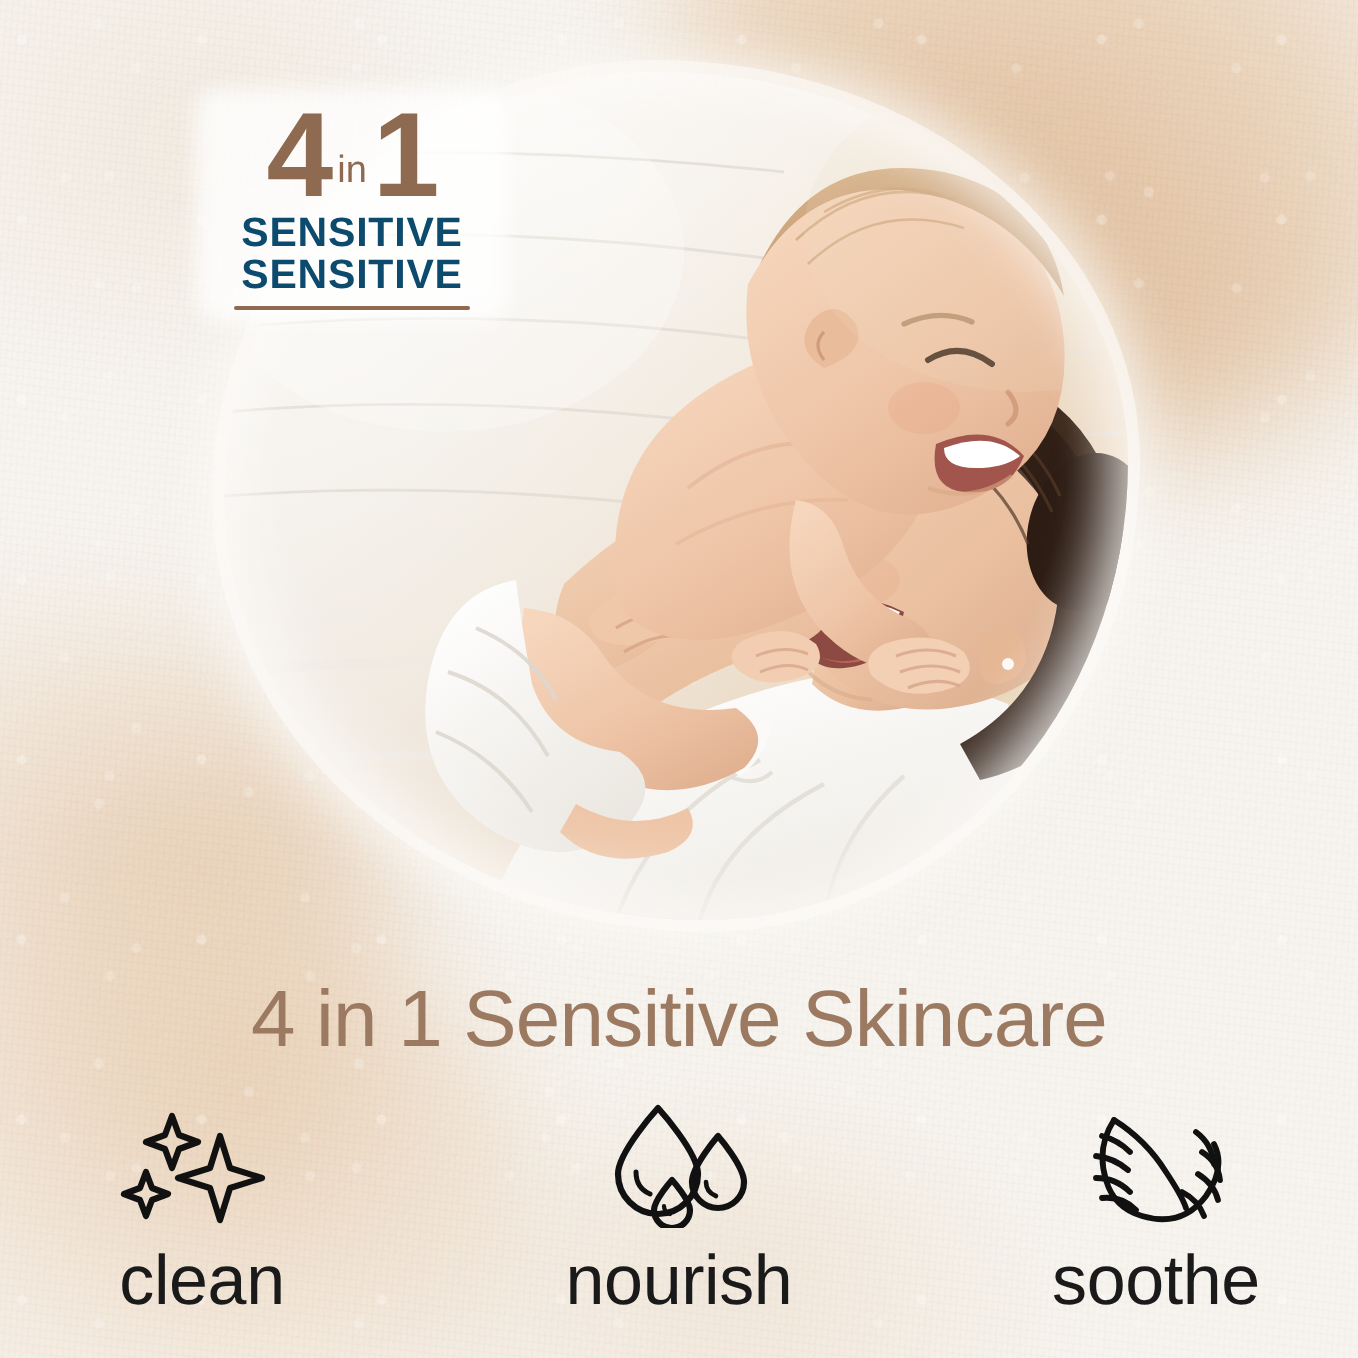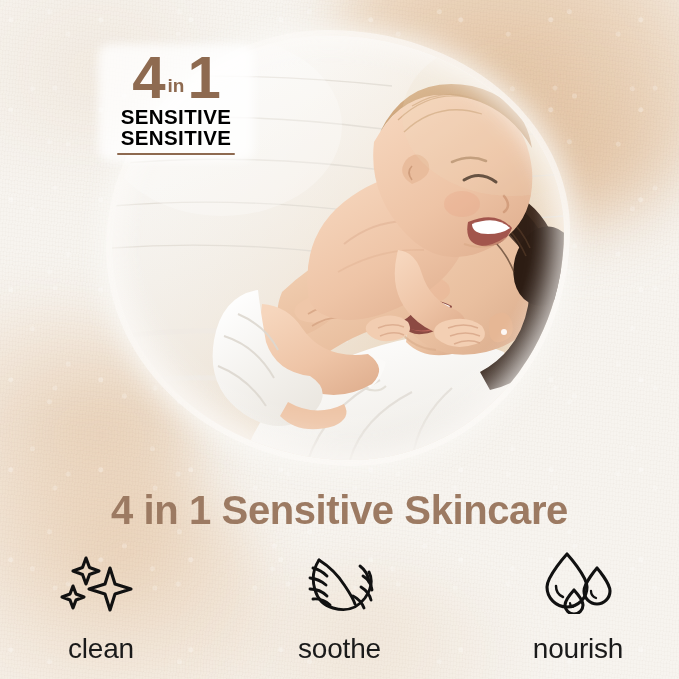--- a/index.html
+++ b/index.html
@@ -129,52 +129,52 @@
     line-height:1;
     color:#8e6a50;
   }
   .badge-4 {
     font-size:60px;
     font-weight:bold;
     letter-spacing:-1px;
   }
   .badge-in {
     font-size:19px;
-    font-weight:bold;
+    font-weight:normal;
     align-self:center;
     padding-top:14px;
   }
   .badge-1 {
     font-size:60px;
     font-weight:bold;
     letter-spacing:-1px;
   }
   .badge-sub {
     margin-top:-2px;
-    color:#000000;
+    color:#0c4a6e;
     font-size:20.5px;
     font-weight:bold;
     letter-spacing:.4px;
     line-height:1.04;
   }
   .badge-rule {
     margin:4px auto 0;
     width:118px; height:2.4px;
     background:#8e6a50;
     border-radius:2px;
   }
 
   
   .headline {
     position:absolute;
     left:0; right:0;
     top:488px;
     text-align:center;
     font-size:40px;
-    font-weight:bold;
+    font-weight:normal;
     letter-spacing:-.4px;
     color:#9c7a62;
     z-index:5;
   }
 
   
   .features {
     position:absolute;
     left:26px; right:26px;
     top:552px;
@@ -190,22 +190,22 @@
     align-items:center;
   }
   .feature-icon {
     height:62px;
     display:flex;
     align-items:flex-end;
     justify-content:center;
   }
   .feature-icon svg { display:block; }
   .feature-label {
-    margin-top:21px;
-    font-size:28px;
+    margin-top:9px;
+    font-size:35px;
     color:#1a1a1a;
     letter-spacing:-.2px;
     line-height:1;
   }
 </style>
 </head>
 <body>
 
 <div id="ad">
 
@@ -428,47 +428,47 @@
       <div class="feature-icon">
         <svg width="86" height="60" viewBox="0 0 86 60" fill="none" stroke="#111" stroke-width="3.1" stroke-linejoin="round" aria-hidden="true">
           <path d="M52 14 L57 30 L73 35 L57 40 L52 56 L47 40 L31 35 L47 30 Z"></path>
           <path d="M28 4 L31.5 13.5 L41 17 L31.5 20.5 L28 30 L24.5 20.5 L15 17 L24.5 13.5 Z"></path>
           <path d="M15 32 L18 40 L26 43 L18 46 L15 54 L12 46 L4 43 L12 40 Z"></path>
         </svg>
       </div>
       <div class="feature-label">clean</div>
     </div>
 
+
+    <div class="feature">
+      <div class="feature-icon">
+        <svg width="82" height="62" viewBox="0 0 82 62" fill="none" stroke="#111" stroke-width="3.1" stroke-linejoin="round" aria-hidden="true">
+          <path d="M30 2 C30 2 10 24 10 35 a20 20 0 0 0 40 0 C50 24 30 2 30 2 Z"></path>
+          <path d="M60 16 C60 16 47 31 47 39 a13 13 0 0 0 26 0 C73 31 60 16 60 16 Z"></path>
+          <path d="M37 38 C37 38 28 48 28 53 a9 9 0 0 0 18 0 C46 48 37 38 37 38 Z"></path>
+          <path d="M19 34 q0 8 7 11" stroke-width="2.5" stroke-linecap="round"></path>
+          <path d="M54 39 q0 5 5 7" stroke-width="2.3" stroke-linecap="round"></path>
+          <path d="M33 51 q0 3 3 4" stroke-width="2.1" stroke-linecap="round"></path>
+        </svg>
+      </div>
+      <div class="feature-label">nourish</div>
+    </div>
 
     <div class="feature">
       <div class="feature-icon">
         <svg width="86" height="60" viewBox="0 0 86 60" fill="none" stroke="#111" stroke-width="2.9" stroke-linecap="round" stroke-linejoin="round" aria-hidden="true">
           <path d="M22 6 q-9 14 -4 30 q4 14 18 18 q20 6 32 -10 q10 -14 4 -26"></path>
           <path d="M22 6 q16 10 26 26 q8 12 10 18"></path>
           <path d="M16 14 q8 2 14 8"></path>
           <path d="M13 24 q9 1 16 7"></path>
           <path d="M13 35 q10 0 17 7"></path>
           <path d="M16 45 q10 -1 17 6"></path>
           <path d="M63 12 q8 6 9 16"></path>
           <path d="M66 22 q8 5 9 14"></path>
           <path d="M64 33 q8 5 10 13"></path>
           <path d="M56 42 q8 4 11 12"></path>
         </svg>
       </div>
       <div class="feature-label">soothe</div>
     </div>
 
-    <div class="feature">
-      <div class="feature-icon">
-        <svg width="82" height="62" viewBox="0 0 82 62" fill="none" stroke="#111" stroke-width="3.1" stroke-linejoin="round" aria-hidden="true">
-          <path d="M30 2 C30 2 10 24 10 35 a20 20 0 0 0 40 0 C50 24 30 2 30 2 Z"></path>
-          <path d="M60 16 C60 16 47 31 47 39 a13 13 0 0 0 26 0 C73 31 60 16 60 16 Z"></path>
-          <path d="M37 38 C37 38 28 48 28 53 a9 9 0 0 0 18 0 C46 48 37 38 37 38 Z"></path>
-          <path d="M19 34 q0 8 7 11" stroke-width="2.5" stroke-linecap="round"></path>
-          <path d="M54 39 q0 5 5 7" stroke-width="2.3" stroke-linecap="round"></path>
-          <path d="M33 51 q0 3 3 4" stroke-width="2.1" stroke-linecap="round"></path>
-        </svg>
-      </div>
-      <div class="feature-label">nourish</div>
-    </div>
-
   </div>
 </div>
 
 </body></html>

